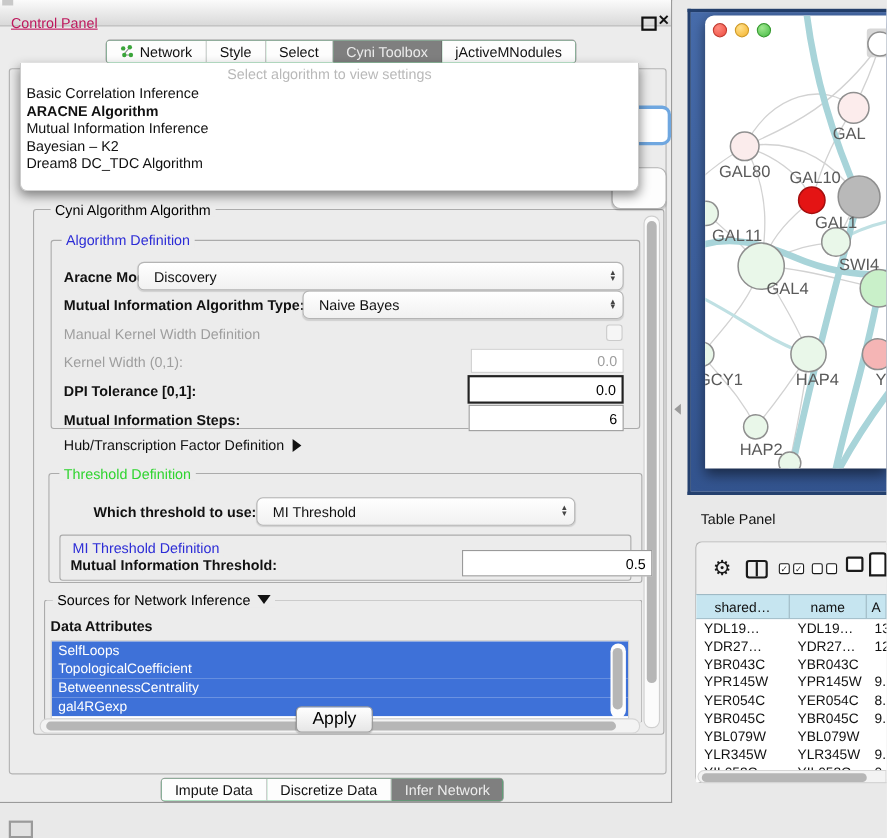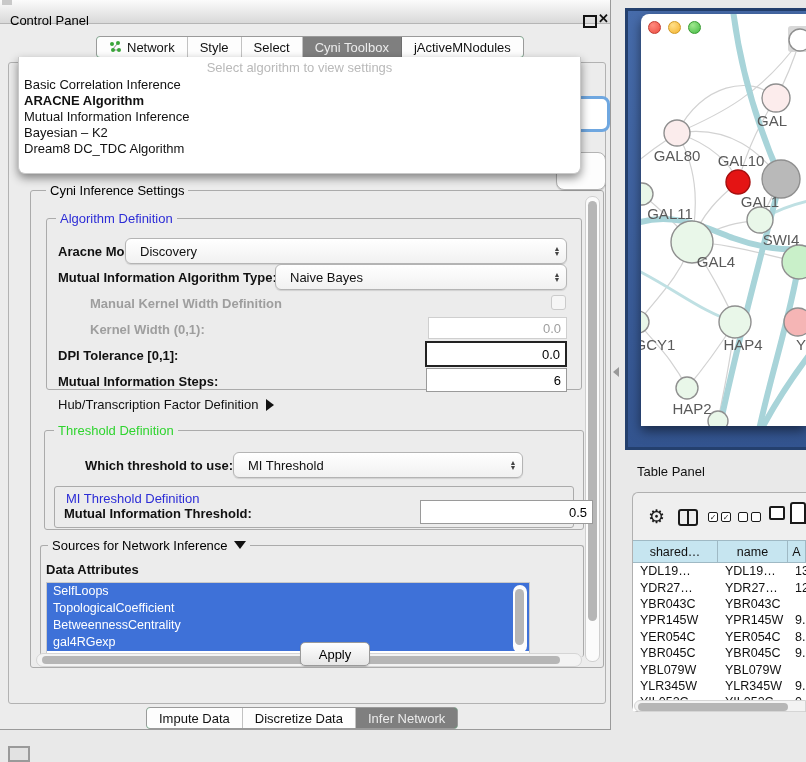--- a/index.html
+++ b/index.html
@@ -6,21 +6,21 @@
   body{
     width:806px;height:762px;position:relative;overflow:hidden;
     background:#e9e9e9;
     font-family:"Liberation Sans", sans-serif;
     -webkit-font-smoothing:antialiased;
   }
   .abs{position:absolute;}
   
   .cp-window{left:0;top:8;width:611px;height:730px;background:#ececec;border:1px solid #9a9a9a;border-left:none;box-sizing:border-box;}
   .cp-titlebar{left:0;top:9;width:610px;height:23px;background:linear-gradient(#fbfbfb,#d9d9d9);border-bottom:1px solid #b5b5b5;}
-  .cp-title{left:10px;top:13px;font-size:13px;color:#000000;}
+  .cp-title{left:10px;top:13px;font-size:13px;color:#be185d;text-decoration:underline;}
   .float-btn{left:583px;top:15px;width:10px;height:9px;border:2px solid #111;background:transparent;}
   .close-btn{left:598px;top:11px;font-size:13px;font-weight:bold;color:#111;}
   .content-panel{left:8px;top:62px;width:596px;height:640px;border:1px solid #b2b2b2;border-radius:3px;background:#ececec;}
   
   .seg-strip{display:flex;border:1px solid #9a9a9a;border-radius:4px;overflow:hidden;background:#22c55e;height:22px;box-sizing:border-box;}
   .seg{font-size:13px;color:#111;display:flex;align-items:center;justify-content:center;padding:0 12px;border-right:1px solid #c2c2c2;background:#fdfdfd;white-space:nowrap;}
   .seg:last-child{border-right:none;}
   .seg.sel{background:#7f7f7f;color:#ececec;border-right-color:#6e6e6e;}
   .top-tabs{left:96px;top:36px;}
   .bottom-tabs{left:146px;top:707px;}
@@ -33,40 +33,40 @@
   .dd-item.hl{font-weight:bold;}
   
   .frag-combo-focus{left:556px;top:96px;width:48px;height:30px;border:3px solid #6fa7e0;border-radius:8px;background:#fff;z-index:10;}
   .frag-combo{left:556px;top:152px;width:48px;height:36px;border:1px solid #b3b3b3;border-radius:8px;background:#fdfdfd;z-index:10;box-shadow:0 1px 1px rgba(0,0,0,.15);}
   
   .gbox{border:1px solid #ababab;border-radius:3px;box-sizing:border-box;}
   .glabel{position:absolute;font-size:13px;background:#ececec;padding:0 4px;line-height:13px;white-space:nowrap;}
   .blue{color:#2c2cd6;} .green{color:#2fd42f;}
   .lbl{font-size:13px;color:#111;white-space:nowrap;}
   .lbl.b{font-weight:bold;}
-  .lbl.dis{color:#9e9e9e;font-weight:bold;margin-left:32px;}
+  .lbl.dis{color:#9e9e9e;font-weight:normal;}
   
   .combo{background:linear-gradient(#ffffff,#f1f1f1);border:1px solid #b4b4b4;border-radius:6px;display:flex;align-items:center;box-sizing:border-box;box-shadow:0 1px 1px rgba(0,0,0,.12);}
   .combo .val{font-size:13px;color:#111;padding-left:14px;flex:1;}
   .combo .arrows{width:18px;display:flex;flex-direction:column;align-items:center;line-height:5px;font-size:7px;color:#444;}
   
   .tinput{background:#fff;border:1px solid #9a9a9a;box-sizing:border-box;font-size:13px;text-align:right;padding:0 5px;display:flex;align-items:center;justify-content:flex-end;}
   .tinput.dis{border-color:#cfcfcf;color:#9e9e9e;}
   .tinput.strong{border:2px solid #222;}
   .chk{width:15px;height:15px;border:1px solid #cbcbcb;border-radius:3px;background:#f6f6f6;box-sizing:border-box;}
   
   .attr-list{background:#fff;border:1px solid #c9c9c9;box-sizing:border-box;overflow:hidden;}
   .attr-item{height:17px;line-height:17px;font-size:12.5px;color:#fff;background:#3e71d8;padding-left:6px;}
   
   .sb-track-v{background:#fbfbfb;border:1px solid #cfcfcf;border-radius:7px;box-sizing:border-box;}
   .sb-thumb{background:#b6b6b6;border-radius:6px;}
   .sb-track-h{background:#f3f3f3;border:1px solid #d5d5d5;border-radius:7px;box-sizing:border-box;}
   
   .apply-btn{left:269px;top:642px;width:68px;height:22px;border:1px solid #9a9a9a;border-radius:5px;
-    background:linear-gradient(#ffffff,#e6e6e6);font-size:13px;display:flex;align-items:center;justify-content:center;box-shadow:0 1px 1px rgba(0,0,0,.15);margin-left:31px;}
+    background:linear-gradient(#ffffff,#e6e6e6);font-size:16px;display:flex;align-items:center;justify-content:center;box-shadow:0 1px 1px rgba(0,0,0,.15);}
   .expander{font-size:13px;color:#111;display:flex;align-items:center;gap:8px;}
   .tri-r{width:0;height:0;border-left:8px solid #111;border-top:6px solid transparent;border-bottom:6px solid transparent;}
   .tri-d{display:inline-block;width:0;height:0;border-top:8px solid #111;border-left:6px solid transparent;border-right:6px solid transparent;margin-left:6px;vertical-align:1px;}
   
   .net-frame{left:625px;top:8px;width:181px;height:442px;background:linear-gradient(180deg,#476cab,#33548f);border-left:3px solid #24406e;border-top:3px solid #24406e;border-bottom:3px solid #24406e;box-sizing:border-box;}
   .net-window{left:641px;top:14px;width:165px;height:412px;background:#fff;border-radius:8px 0 0 0;box-shadow:0 5px 12px rgba(0,0,0,.5);overflow:hidden;}
   .tl{width:13px;height:13px;border-radius:50%;box-sizing:border-box;position:absolute;top:7px;}
   .tl.red{left:7px;background:radial-gradient(circle at 35% 30%,#ff8a7e,#ed4d41);border:1px solid #c13a30;}
   .tl.yellow{left:27px;background:radial-gradient(circle at 35% 30%,#ffe08a,#f5b32e);border:1px solid #cf9a26;}
   .tl.green{left:47px;background:radial-gradient(circle at 35% 30%,#9fe88f,#45ba44);border:1px solid #379a30;}
@@ -133,21 +133,21 @@
   <div id="dropdown-items">
       <div class="dd-item">Basic Correlation Inference</div>
       <div class="dd-item hl">ARACNE Algorithm</div>
       <div class="dd-item">Mutual Information Inference</div>
       <div class="dd-item">Bayesian – K2</div>
       <div class="dd-item">Dream8 DC_TDC Algorithm</div>
     </div>
 </div>
 
 <div class="abs gbox" style="left:30px;top:190px;width:574px;height:478px;"></div>
-<div class="glabel" style="left:46px;top:184px;">Cyni Inference Settings</div>
+<div class="glabel" style="left:46px;top:184px;">Cyni Algorithm Algorithm</div>
 
 <div class="abs sb-track-v" style="left:585px;top:196px;width:15px;height:466px;">
   <div class="sb-thumb" style="position:absolute;left:2px;top:4px;width:9px;height:420px;"></div>
 </div>
 
 <div class="abs gbox" style="left:46px;top:218px;width:536px;height:172px;"></div>
 <div class="glabel blue" style="left:56px;top:212px;">Algorithm Definition</div>
 
 <div class="abs lbl b" style="left:58px;top:244px;">Aracne Mode:</div>
 <div class="abs combo" style="left:125px;top:238px;width:442px;height:26px;">
@@ -199,21 +199,21 @@
 <div class="abs gbox" style="left:54px;top:486px;width:520px;height:42px;"></div>
 <div class="glabel blue" style="left:62px;top:492px;">MI Threshold Definition</div>
 
 <div class="abs lbl b" style="left:64px;top:506px;">Mutual Information Threshold:</div>
 <div class="abs tinput" style="left:420px;top:500px;width:173px;height:24px;">0.5</div>
 
 <div class="abs gbox" style="left:40px;top:545px;width:544px;height:112px;border-bottom:none;"></div>
 <div class="glabel" style="left:48px;top:539px;"><span>Sources for Network Inference</span><span class="tri-d"></span></div>
 
 <div class="abs lbl b" style="left:46px;top:562px;">Data Attributes</div>
-<div class="abs attr-list" style="left:46px;top:582px;width:484px;height:72px;">
+<div class="abs attr-list" style="left:46px;top:582px;width:526px;height:72px;">
   <div id="attr-items">
       <div class="attr-item">SelfLoops</div>
       <div class="attr-item">TopologicalCoefficient</div>
       <div class="attr-item">BetweennessCentrality</div>
       <div class="attr-item">gal4RGexp</div>
     </div>
   <div class="sb-track-v" style="position:absolute;right:2px;top:2px;width:14px;height:68px;border:none;background:#fdfdfd;">
     <div class="sb-thumb" style="position:absolute;left:2px;top:4px;width:9px;height:56px;"></div>
   </div>
 </div>

